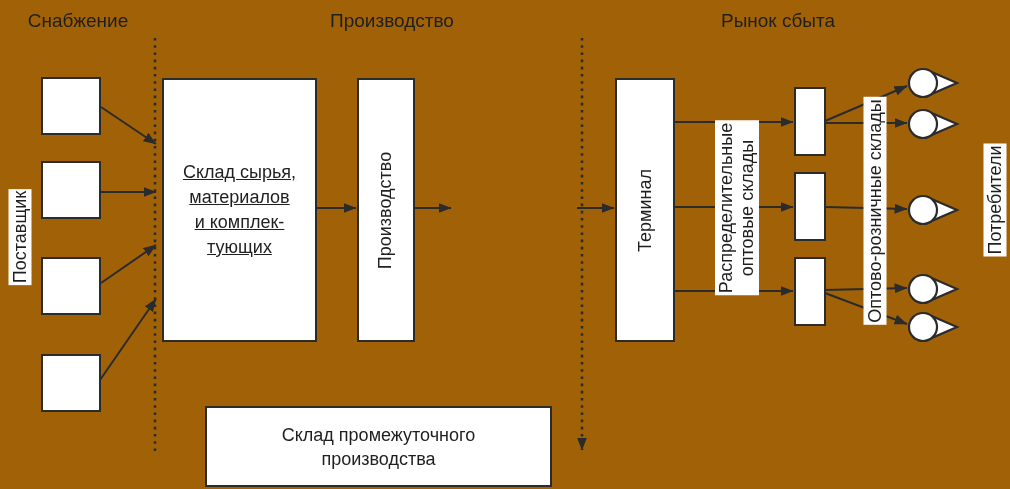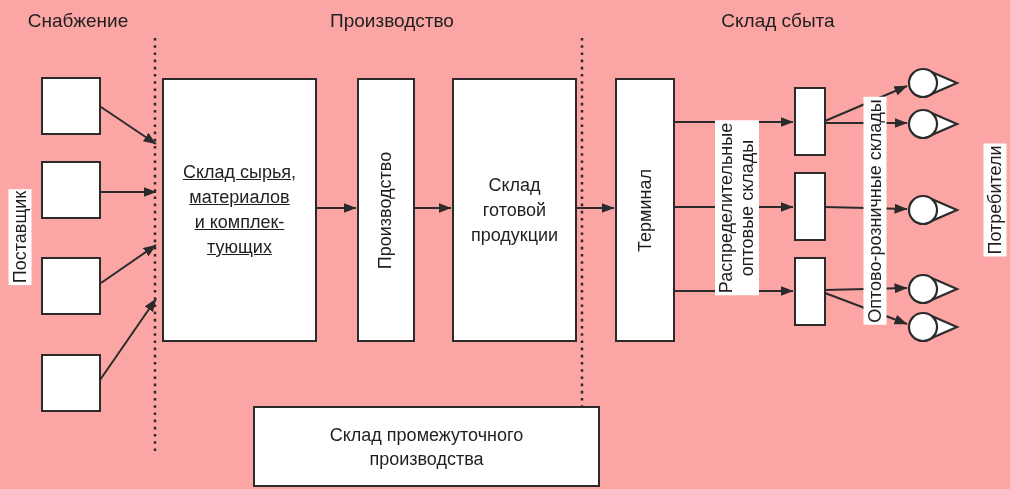--- a/index.html
+++ b/index.html
@@ -1,17 +1,17 @@
 <!DOCTYPE html>
 <html><head>
 <meta charset="utf-8">
 <style>
   html,body { margin:0; padding:0; background:#ffffff; }
   #stage {
-    position:relative; width:1010px; height:489px; background:#fca5a5;
+    position:relative; width:1010px; height:489px; background:#a16207;
     font-family:"Liberation Sans", sans-serif; color:#1f1f1f; overflow:hidden;
   }
   #flow-svg { position:absolute; left:0; top:0; z-index:1; }
   .heading {
     position:absolute; transform:translate(-50%,-50%);
     font-size:19px; white-space:nowrap; z-index:2;
   }
   .node {
     position:absolute; box-sizing:border-box; border:2px solid #2b2b2b;
     background:#ffffff; display:flex; align-items:center; justify-content:center;
@@ -86,41 +86,38 @@
       <circle cx="923" cy="289" r="14" fill="#fff" stroke="#2b2b2b" stroke-width="2.2"></circle>
     </g>
     <g>
       <path d="M927,314 L957,327 L927,340 Z" fill="#fff" stroke="#2b2b2b" stroke-width="2.2"></path>
       <circle cx="923" cy="327" r="14" fill="#fff" stroke="#2b2b2b" stroke-width="2.2"></circle>
     </g>
   </svg>
 
   <div class="heading" style="left:78px; top:21px;">Снабжение</div>
   <div class="heading" style="left:392px; top:21px;">Производство</div>
-  <div class="heading" style="left:778px; top:21px;">Склад сбыта</div>
+  <div class="heading" style="left:778px; top:21px;">Рынок сбыта</div>
 
   <div class="vlabel" style="left:20px; top:237px;">Поставщик</div>
   <div class="vlabel two-line" style="left:737px; top:208px;">Распределительные
 оптовые склады</div>
   <div class="vlabel" style="left:875px; top:211px;">Оптово-розничные склады</div>
   <div class="vlabel" style="left:995px; top:200px;">Потребители</div>
 
   <div class="node pre" style="left:162px; top:78px; width:155px; height:264px;text-decoration:underline;">Склад сырья,
 материалов
 и комплек-
 тующих</div>
 
   <div class="node" style="left:357px; top:78px; width:58px; height:264px;">
     <span class="vtext">Производство</span>
   </div>
 
-  <div class="node pre" style="left:452px; top:78px; width:125px; height:264px;">Склад
-готовой
-продукции</div>
 
   <div class="node" style="left:615px; top:78px; width:60px; height:264px;">
     <span class="vtext">Терминал</span>
   </div>
 
-  <div class="node pre" style="left:205px; top:406px; width:347px; height:81px; line-height:24px;margin-left:48px;">Склад промежуточного
+  <div class="node pre" style="left:205px; top:406px; width:347px; height:81px; line-height:24px;">Склад промежуточного
 производства</div>
 
 </div>
 
 </body></html>

